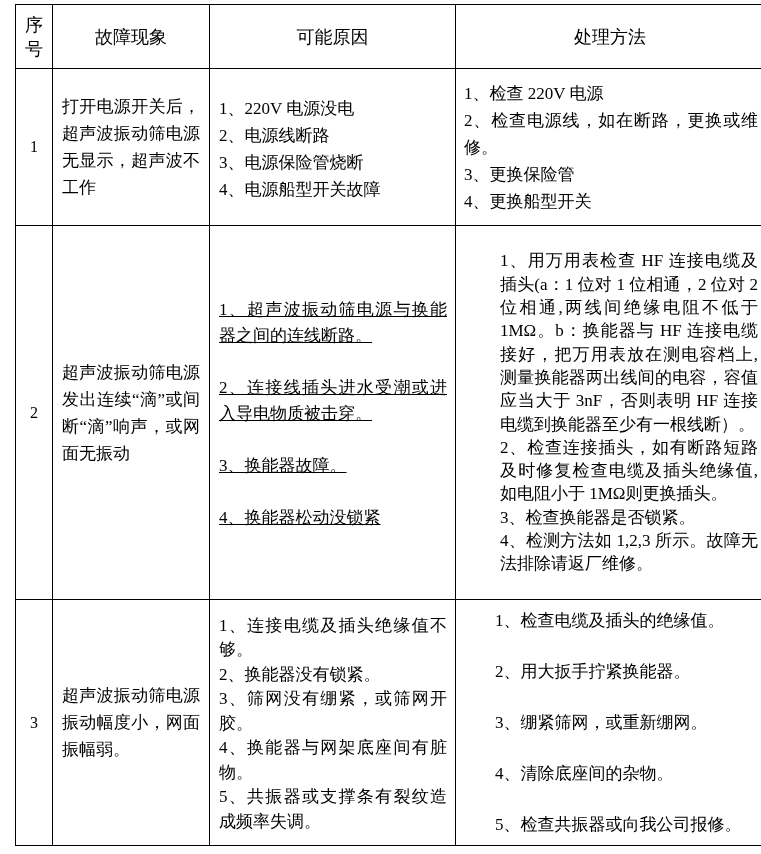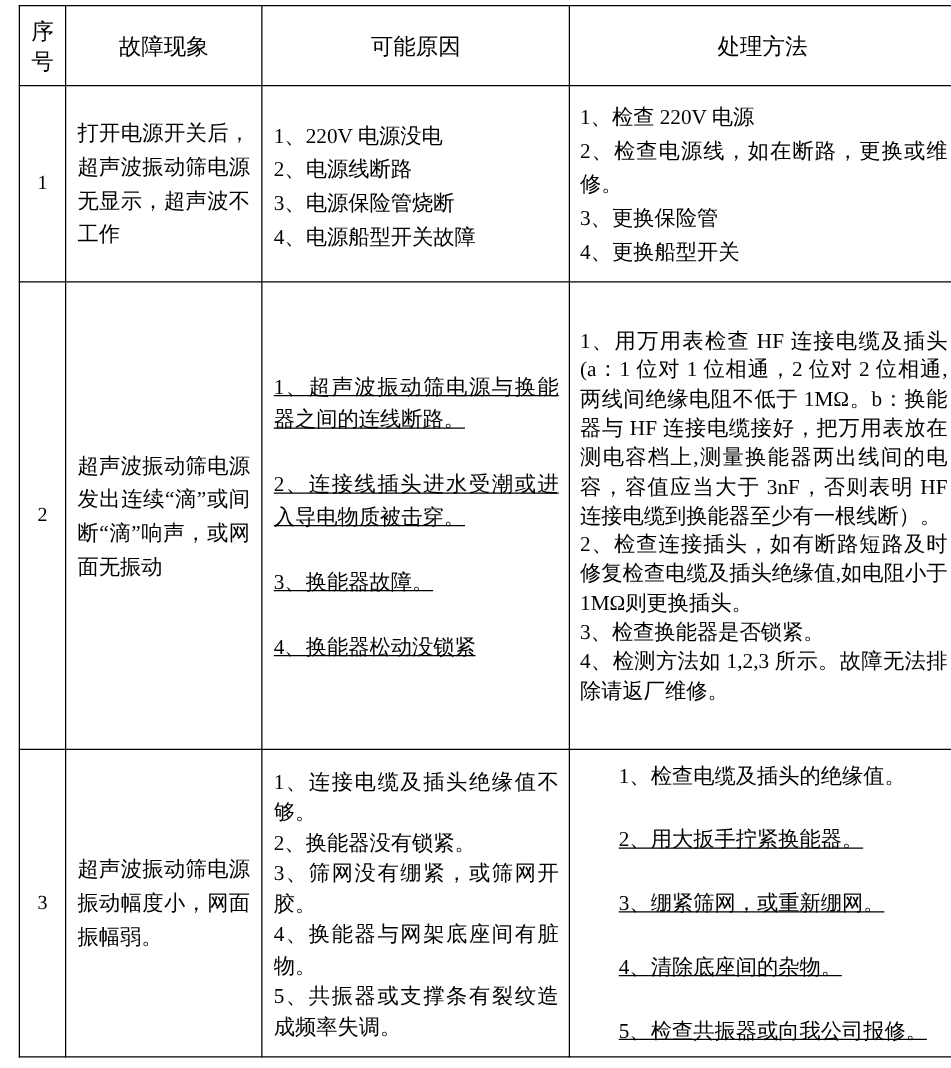--- a/index.html
+++ b/index.html
@@ -53,26 +53,26 @@
 
   tr.row-1 { height: 157px; }
   tr.row-2 { height: 374px; }
   tr.row-3 { height: 246px; }
 
   tr.row-1 td p { line-height: 27px; }
 
   tr.row-2 td.phenomenon p { line-height: 27px; }
   tr.row-2 td.causes p { line-height: 26px; text-decoration: underline; }
   tr.row-2 td.causes p + p { margin-top: 26px; }
-  tr.row-2 td.solutions p { line-height: 23.3px; }
+  tr.row-2 td.solutions p { line-height: 23.3px; margin-left: 36px; }
 
   tr.row-3 td.phenomenon p { line-height: 27px; }
   tr.row-3 td.causes p { line-height: 24.5px; }
   tr.row-3 td.solutions p { line-height: 26px; margin-left: 31px; }
-  tr.row-3 td.solutions p + p { margin-top: 25px; text-decoration: underline; }
+  tr.row-3 td.solutions p + p { margin-top: 25px; }
 </style>
 </head>
 <body>
 
 <table class="fault-table">
   <colgroup>
     <col class="c-no">
       <col class="c-phen">
       <col class="c-cause">
       <col class="c-sol">

